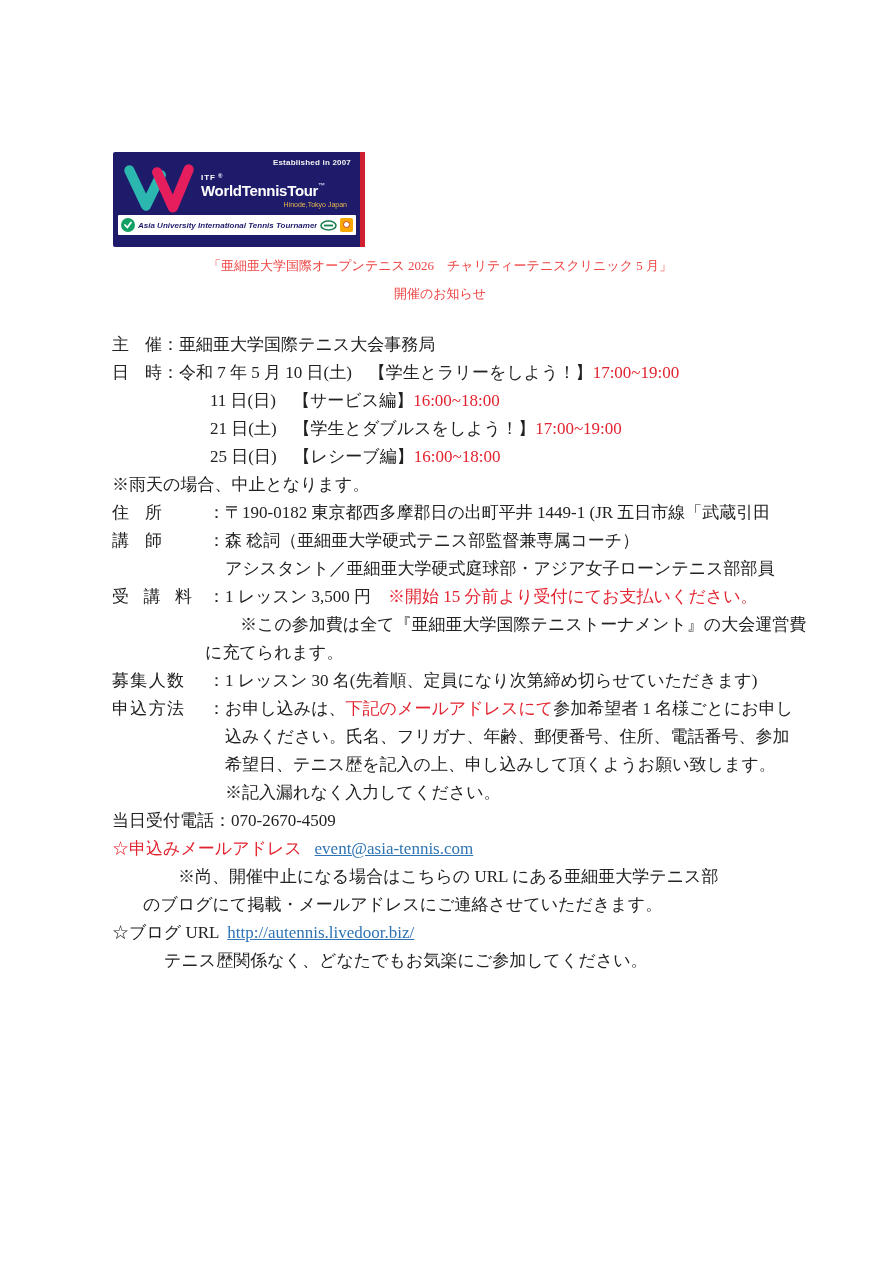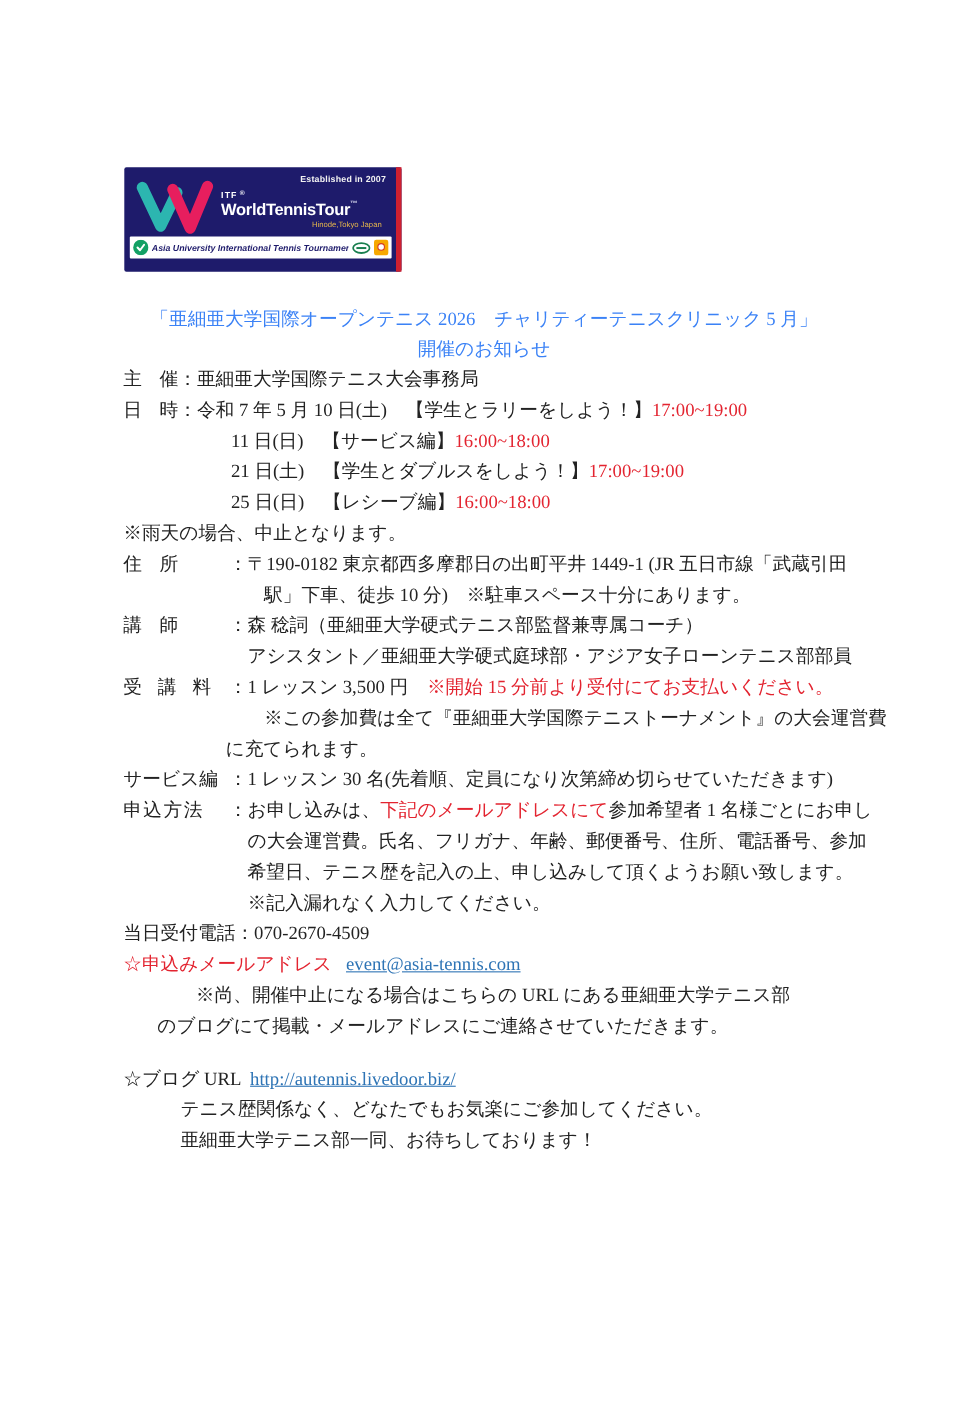--- a/index.html
+++ b/index.html
@@ -49,22 +49,22 @@
     width:13px;height:14px;background:var(--sponsor-orange,#f7a800);
     border-radius:2px;position:relative;flex:none;
   }
   .s-sponsor::before{
     content:"";position:absolute;left:3px;top:3px;width:5px;height:5px;border-radius:50%;
     background:#ffffff;border:1px solid #d43c24;
   }
 
   
   .doc-title{
-    position:absolute;top:276px;left:0;width:100%;
-    text-align:center;font-size:17px;line-height:28px;color:#3b82f6;
+    position:absolute;top:252px;left:0;width:100%;
+    text-align:center;font-size:13px;line-height:28px;color:#ef4444;
   }
   .doc-body{position:absolute;top:331px;left:0;width:880px;}
   .line{
     height:28px;line-height:28px;font-size:17px;white-space:pre;color:#222222;
   }
   .lbl{display:inline-block;text-align:justify;text-align-last:justify;}
   .gap{display:inline-block;height:1px;}
   .red{color:var(--accent-red,#e32430);}
   .link{color:var(--link-blue,#2e74b5);text-decoration:underline;cursor:pointer;}
 </style>
@@ -107,33 +107,31 @@
   </div>
 
   <div class="doc-body">
       <div class="line" style="padding-left: 112px;"><span class="lbl" style="width: 50px;">主催</span><span>：亜細亜大学国際テニス大会事務局</span></div>
       <div class="line" style="padding-left: 112px;"><span class="lbl" style="width: 50px;">日時</span><span>：令和 7 年 5 月 10 日(土)　【学生とラリーをしよう！】</span><span class="red">17:00~19:00</span></div>
       <div class="line" style="padding-left: 210px;"><span>11 日(日)　【サービス編】</span><span class="red">16:00~18:00</span></div>
       <div class="line" style="padding-left: 210px;"><span>21 日(土)　【学生とダブルスをしよう！】</span><span class="red">17:00~19:00</span></div>
       <div class="line" style="padding-left: 210px;"><span>25 日(日)　【レシーブ編】</span><span class="red">16:00~18:00</span></div>
       <div class="line" style="padding-left: 112px;"><span>※雨天の場合、中止となります。</span></div>
       <div class="line" style="padding-left: 112px;"><span class="lbl" style="width: 50px;">住所</span><span class="gap" style="width: 46px;"></span><span>：〒190-0182 東京都西多摩郡日の出町平井 1449-1 (JR 五日市線「武蔵引田</span></div>
-      <div class="line" style="padding-left: 240px;"><span>駅」下車、徒歩 10 分)　※駐車スペース十分にあります。</span></div>
       <div class="line" style="padding-left: 112px;"><span class="lbl" style="width: 50px;">講師</span><span class="gap" style="width: 46px;"></span><span>：森 稔詞（亜細亜大学硬式テニス部監督兼専属コーチ）</span></div>
       <div class="line" style="padding-left: 225px;"><span>アシスタント／亜細亜大学硬式庭球部・アジア女子ローンテニス部部員</span></div>
       <div class="line" style="padding-left: 112px;"><span class="lbl" style="width: 80px;">受講料</span><span class="gap" style="width: 16px;"></span><span>：1 レッスン 3,500 円　</span><span class="red">※開始 15 分前より受付にてお支払いください。</span></div>
       <div class="line" style="padding-left: 240px;"><span>※この参加費は全て『亜細亜大学国際テニストーナメント』の大会運営費</span></div>
       <div class="line" style="padding-left: 205px;"><span>に充てられます。</span></div>
-      <div class="line" style="padding-left: 112px;"><span class="lbl" style="width: 72px;">サービス編</span><span class="gap" style="width: 24px;"></span><span>：1 レッスン 30 名(先着順、定員になり次第締め切らせていただきます)</span></div>
+      <div class="line" style="padding-left: 112px;"><span class="lbl" style="width: 72px;">募集人数</span><span class="gap" style="width: 24px;"></span><span>：1 レッスン 30 名(先着順、定員になり次第締め切らせていただきます)</span></div>
       <div class="line" style="padding-left: 112px;"><span class="lbl" style="width: 72px;">申込方法</span><span class="gap" style="width: 24px;"></span><span>：お申し込みは、</span><span class="red">下記のメールアドレスにて</span><span>参加希望者 1 名様ごとにお申し</span></div>
-      <div class="line" style="padding-left: 225px;"><span>の大会運営費。氏名、フリガナ、年齢、郵便番号、住所、電話番号、参加</span></div>
+      <div class="line" style="padding-left: 225px;"><span>込みください。氏名、フリガナ、年齢、郵便番号、住所、電話番号、参加</span></div>
       <div class="line" style="padding-left: 225px;"><span>希望日、テニス歴を記入の上、申し込みして頂くようお願い致します。</span></div>
       <div class="line" style="padding-left: 225px;"><span>※記入漏れなく入力してください。</span></div>
       <div class="line" style="padding-left: 112px;"><span>当日受付電話：070-2670-4509</span></div>
       <div class="line" style="padding-left: 112px;"><span class="red">☆申込みメールアドレス</span><span>   </span><a class="link" href="#">event@asia-tennis.com</a></div>
       <div class="line" style="padding-left: 178px;"><span>※尚、開催中止になる場合はこちらの URL にある亜細亜大学テニス部</span></div>
       <div class="line" style="padding-left: 143px;"><span>のブログにて掲載・メールアドレスにご連絡させていただきます。</span></div>
-      <div class="line" style="padding-left: 112px; margin-top: 20px;"><span>☆ブログ URL</span><span>  </span><a class="link" href="#">http://autennis.livedoor.biz/</a></div>
+      <div class="line" style="padding-left: 112px;"><span>☆ブログ URL</span><span>  </span><a class="link" href="#">http://autennis.livedoor.biz/</a></div>
       <div class="line" style="padding-left: 164px;"><span>テニス歴関係なく、どなたでもお気楽にご参加してください。</span></div>
-      <div class="line" style="padding-left: 164px;"><span>亜細亜大学テニス部一同、お待ちしております！</span></div>
     </div>
 
 </div>
 
 </body></html>

